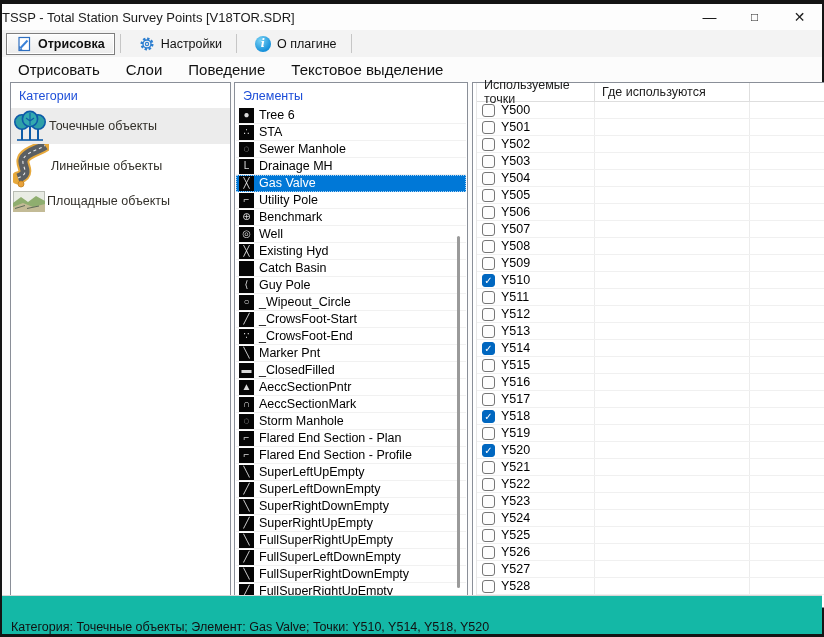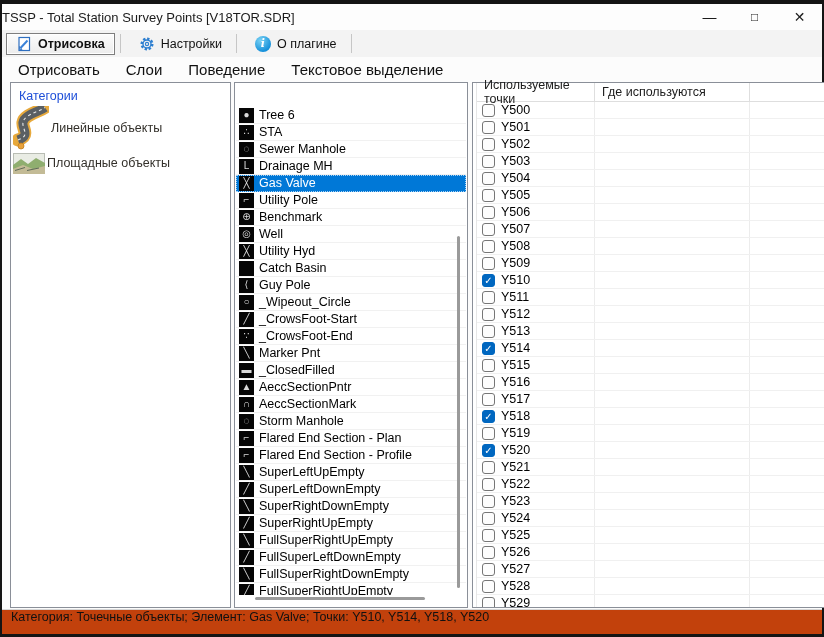--- a/index.html
+++ b/index.html
@@ -61,21 +61,21 @@
   .grid-rows { position:absolute; left:4px; right:13px; top:19px; bottom:0; overflow:hidden; }
   .pt-row { height:17px; display:flex; border-bottom:1px solid #f0f0f0; cursor:default; }
   .ptc { display:flex; align-items:center; border-right:1px solid #ececec; }
   .cb { flex:none; width:13px; height:13px; margin:0 6px 0 5px; border:1px solid #767676; border-radius:3px; background:#fdfdfd; font-size:10px; line-height:11px; text-align:center; color:#fff; }
   .cb.checked { background:var(--cbx,#0067c0); border-color:var(--cbx,#0067c0); }
   .pt-label { font-size:12.5px; color:#000; }
   .sb-track { position:absolute; right:0; top:0; bottom:0; width:13px; background:#f3f3f3; border-left:1px solid #e9e9e9; }
   .sb-thumb { position:absolute; left:5px; top:14px; width:3px; height:22px; background:#8f8f8f; border-radius:2px; }
 
   
-  .statusbar { position:absolute; left:0; right:0; bottom:0; height:25px; background:#c2410c; border-top:1px solid #d6d6d6; display:flex; align-items:flex-start; }
+  .statusbar { position:absolute; left:0; right:0; bottom:0; height:39px; background:#14b8a6; border-top:1px solid #d6d6d6; display:flex; align-items:flex-end; }
   .statusbar span { margin-left:9px; font-size:12.5px; color:#111; }
 </style>
 </head>
 <body>
 
 <div class="window">
 
   <div class="titlebar">
     <span class="title">TSSP - Total Station Survey Points [V18TOR.SDR]</span>
     <div class="win-controls">
@@ -123,20 +123,35 @@
 
   <div class="menubar">
     <span class="mi">Отрисовать</span>
     <span class="mi">Слои</span>
     <span class="mi">Поведение</span>
     <span class="mi">Текстовое выделение</span>
   </div>
 
   <div class="panel left">
     <div class="phead">Категории</div>
+    <div class="cat r1 selected">
+      <span class="cat-ic">
+        <svg width="34" height="34" viewBox="0 0 34 34">
+          <line x1="9" y1="18" x2="9" y2="31" stroke="#0d5ba8" stroke-width="2"></line>
+          <line x1="17" y1="16" x2="17" y2="31" stroke="#0d5ba8" stroke-width="2"></line>
+          <line x1="25" y1="18" x2="25" y2="31" stroke="#0d5ba8" stroke-width="2"></line>
+          <line x1="4" y1="31" x2="30" y2="31" stroke="#0d5ba8" stroke-width="1.6"></line>
+          <circle cx="9" cy="13" r="7.2" fill="#2fa0a8" stroke="#0d5ba8" stroke-width="1.6"></circle>
+          <circle cx="25" cy="13" r="7.2" fill="#2fa0a8" stroke="#0d5ba8" stroke-width="1.6"></circle>
+          <circle cx="17" cy="10" r="7.6" fill="#34aab0" stroke="#0d5ba8" stroke-width="1.6"></circle>
+          <path d="M17,4 L17,16 M13,9 L17,12 M21,9 L17,12" stroke="#0d5ba8" stroke-width="1.1" fill="none"></path>
+        </svg>
+      </span>
+      <span class="cat-label">Точечные объекты</span>
+    </div>
     <div class="cat r2">
       <span class="cat-ic">
         <svg width="36" height="44" viewBox="0 0 36 44">
           <path d="M5,34 C22,28 1,19 15,10 C22,5.5 27,5 32,1.5" fill="none" stroke="#e7a93c" stroke-width="13" stroke-linecap="round"></path>
           <path d="M5,34 C22,28 1,19 15,10 C22,5.5 27,5 32,1.5" fill="none" stroke="#5a5f63" stroke-width="9"></path>
           <path d="M5,34 C22,28 1,19 15,10 C22,5.5 27,5 32,1.5" fill="none" stroke="#e9e9e9" stroke-width="1.1" stroke-dasharray="3 3"></path>
           <circle cx="8" cy="40" r="3" fill="#e9a23b" stroke="#c07f1d" stroke-width="0.8"></circle>
         </svg>
       </span>
       <span class="cat-label">Линейные объекты</span>
@@ -148,20 +163,21 @@
           <path d="M0,12 L8,6 L15,11 L23,5 L32,10 L32,21 L0,21 Z" fill="#8fae6f"></path>
           <path d="M0,16 L10,12 L20,16 L32,13 L32,21 L0,21 Z" fill="#c3bb96"></path>
           <path d="M2,17.5 L12,14.5 M14,17.5 L26,15" stroke="#5e6a58" stroke-width="1" fill="none"></path>
         </svg>
       </span>
       <span class="cat-label">Площадные объекты</span>
     </div>
   </div>
 
   <div class="panel middle">
+    <div class="phead">Элементы</div>
     <div class="el-list">
         <div class="el-row">
     <span class="el-ic">●</span>
     <span class="el-label">Tree 6</span>
   </div>
         <div class="el-row">
     <span class="el-ic">∴</span>
     <span class="el-label">STA</span>
   </div>
         <div class="el-row">
@@ -183,21 +199,21 @@
         <div class="el-row">
     <span class="el-ic">⊕</span>
     <span class="el-label">Benchmark</span>
   </div>
         <div class="el-row">
     <span class="el-ic">◎</span>
     <span class="el-label">Well</span>
   </div>
         <div class="el-row">
     <span class="el-ic">╳</span>
-    <span class="el-label">Utility Hyd</span>
+    <span class="el-label">Existing Hyd</span>
   </div>
         <div class="el-row">
     <span class="el-ic"></span>
     <span class="el-label">Catch Basin</span>
   </div>
         <div class="el-row">
     <span class="el-ic">⟨</span>
     <span class="el-label">Guy Pole</span>
   </div>
         <div class="el-row">

